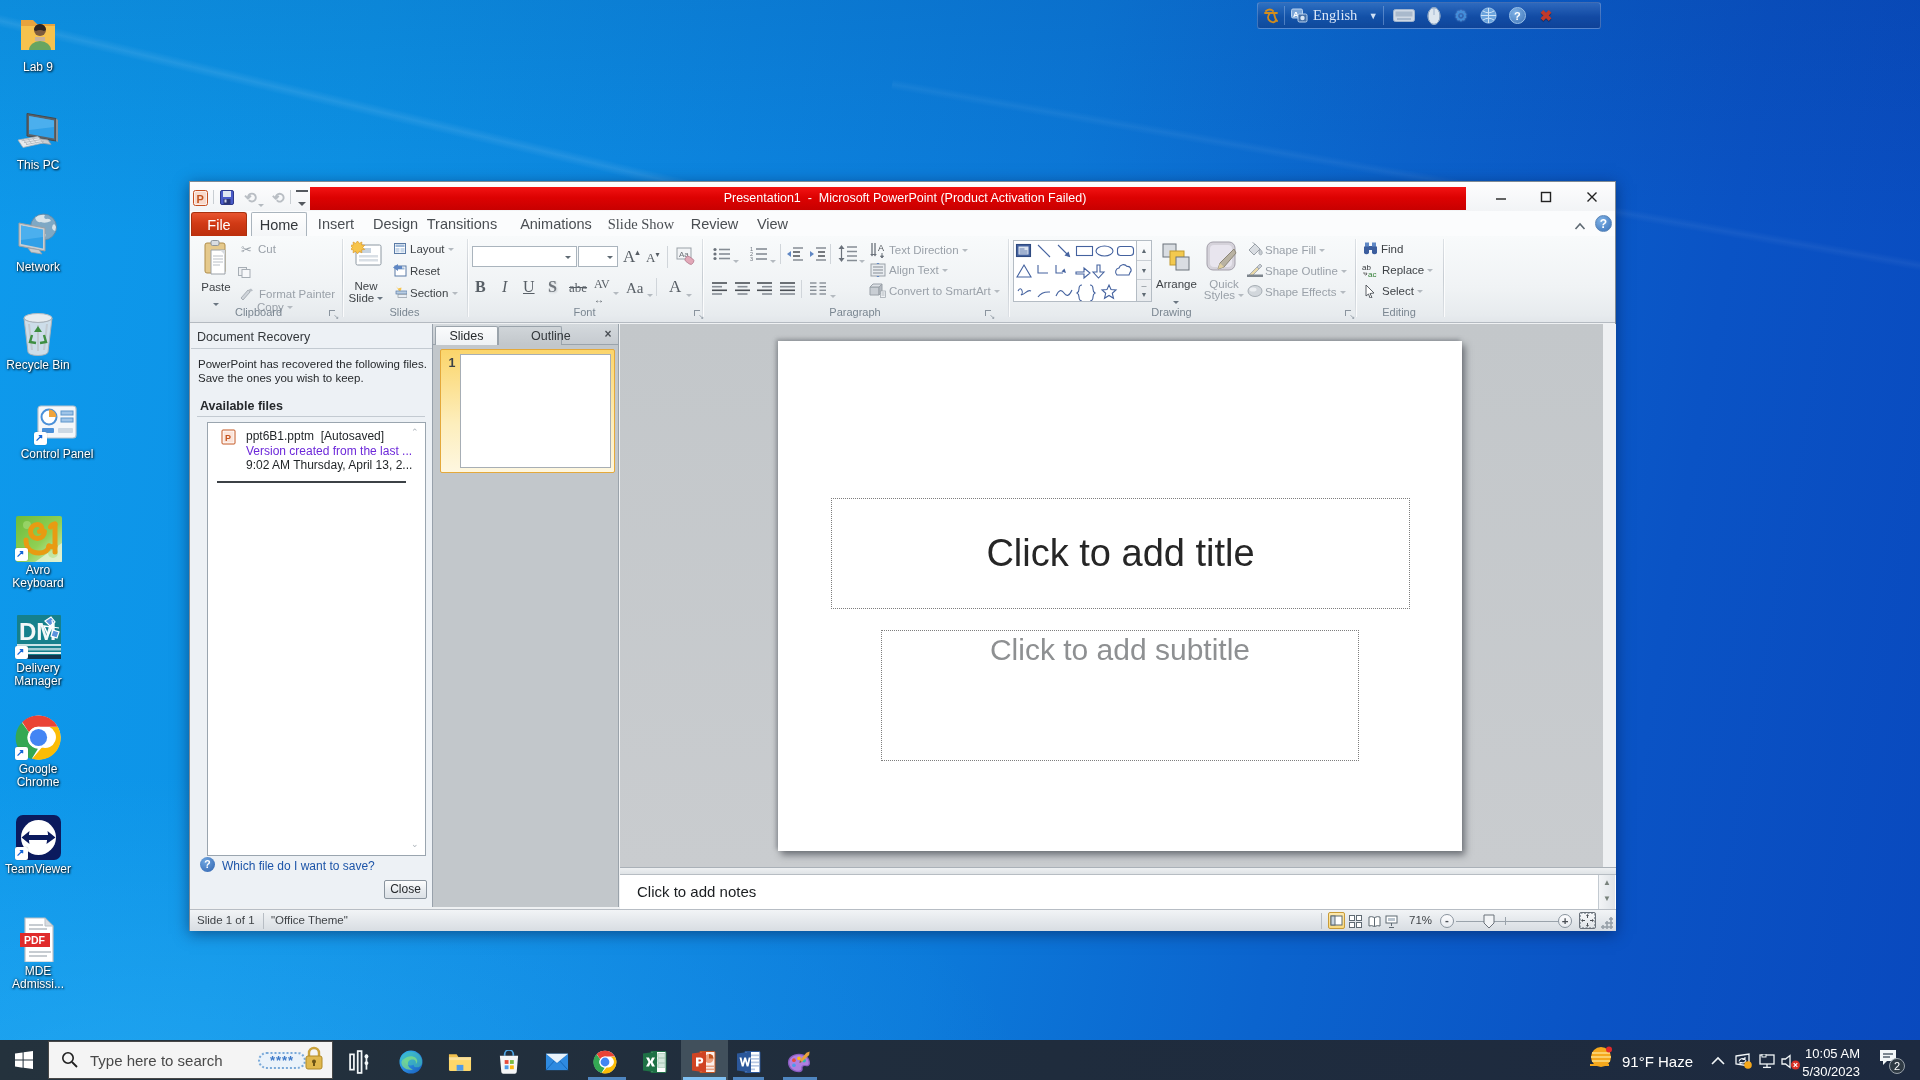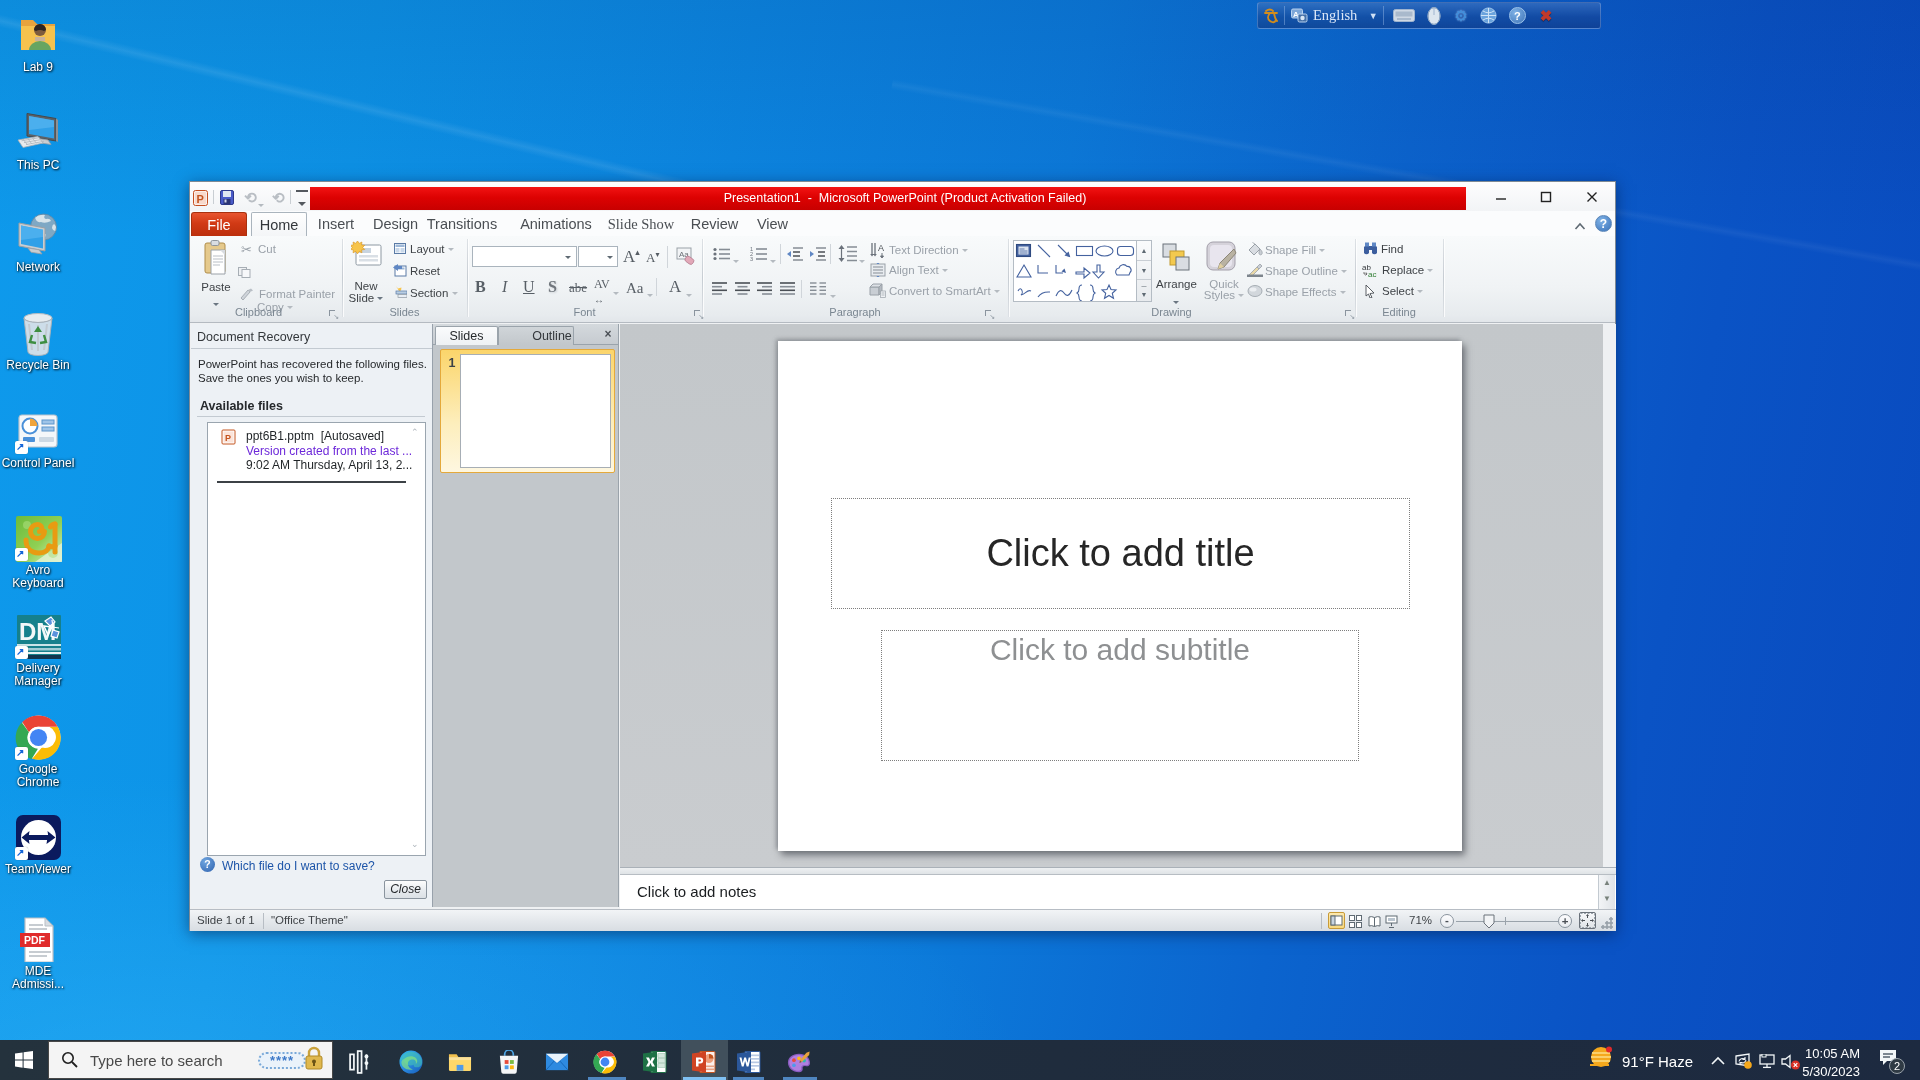--- a/index.html
+++ b/index.html
@@ -143,21 +143,21 @@
         <path d="M9 8 l4 34 a10 3.5 0 0 0 20 0 l4-34 a14 4.5 0 0 1-28 0z" fill="#dde3e8" fill-opacity="0.92" stroke="#aab3ba" stroke-width="1"></path>
         <path d="M14 14 l3 26 M23 15 v26 M32 14 l-3 26" stroke="#c2cad1" stroke-width="2" fill="none"></path>
         <path d="M19 22 l4-6 4 6z" fill="#3e8e41"></path>
         <path d="M17 25 l-2 7 6 1" fill="none" stroke="#3e8e41" stroke-width="2.4"></path>
         <path d="M29 25 l2 7 -6 1" fill="none" stroke="#3e8e41" stroke-width="2.4"></path>
       </svg>
     </div>
     <div class="lbl">Recycle Bin</div>
   </div>
 
-  <div class="dicon" style="top:408px;">
+  <div class="dicon" style="top:399px;margin-left:19px;">
     <div class="art">
       <svg width="46" height="46" viewBox="0 0 46 46">
         <rect x="4" y="7" width="38" height="32" rx="3" fill="#f4f7fa" stroke="#b9c4cd" stroke-width="1.2"></rect>
         <circle cx="15" cy="18" r="7.5" fill="#fff" stroke="#4a90d9" stroke-width="2"></circle>
         <path d="M15 10.5 a7.5 7.5 0 0 1 7.5 7.5 h-7.5 z" fill="#f0a43c"></path>
         <rect x="27" y="12" width="12" height="4" fill="#9fc4e8" stroke="#5d96cc" stroke-width="1"></rect>
         <rect x="27" y="19" width="12" height="4" fill="#9fc4e8" stroke="#5d96cc" stroke-width="1"></rect>
         <rect x="8" y="29" width="12" height="5" rx="1" fill="#4a90d9"></rect>
         <rect x="24" y="29" width="15" height="5" rx="1" fill="#cdd9e4"></rect>
       </svg>
@@ -658,26 +658,26 @@
         </svg>
         <div class="abs" style="left:38px; top:6px; color:#1f2326;">ppt6B1.pptm&nbsp; [Autosaved]</div>
         <div class="abs" style="left:38px; top:20.5px; color:#6d28d9;">Version created from the last ...</div>
         <div class="abs" style="left:38px; top:35px; color:#1f2326;">9:02 AM Thursday, April 13, 2...</div>
         <div class="abs" style="left:9px; top:58px; width:189px; height:2px; background:#3c4146;"></div>
         <div class="abs" style="left:203px; top:4px; color:#aeb5bc; font-size:9px;">⌃</div>
         <div class="abs" style="left:203px; top:416px; color:#aeb5bc; font-size:9px;">⌄</div>
       </div>
       <div class="abs" style="left:9px; top:533px; width:15px; height:15px; border-radius:50%; background:radial-gradient(circle at 35% 30%,#6fa6e0,#2f62ae); color:#fff; font-size:10.5px; font-weight:bold; text-align:center; line-height:15px;">?</div>
       <div class="abs" style="left:31px; top:535px; color:#1c54a8;">Which file do I want to save?</div>
-      <div class="abs" style="left:193px; top:556px; width:43px; height:19px; background:linear-gradient(#fdfdfd,#e7ebef 55%,#dbe0e5); border:1px solid #8a949e; border-radius:2px; text-align:center; line-height:17px; color:#26292c;font-style:italic;">Close</div>
+      <div class="abs" style="left:193px; top:556px; width:43px; height:19px; background:linear-gradient(#fdfdfd,#e7ebef 55%,#dbe0e5); border:1px solid #8a949e; border-radius:2px; text-align:center; line-height:17px; color:#26292c;">Close</div>
     </div>
     <div class="slidespanel">
       <div class="abs" style="left:0; top:0; width:100%; height:21px; background:linear-gradient(#d4d9dd,#c6cbd0); border-bottom:1px solid #9aa3ab;">
         <div class="abs" style="left:2px; top:2px; width:63px; height:19px; background:linear-gradient(#fafbfc,#eef1f3); border:1px solid #9aa3ab; border-bottom:none; border-radius:2px 2px 0 0; text-align:center; font-size:12.5px; line-height:19px; color:#26292c;">Slides</div>
-        <div class="abs" style="left:65px; top:2px; width:76px; height:19px; background:linear-gradient(#d0d5d9,#c2c7cb); border:1px solid #9aa3ab; border-bottom:none; border-radius:2px 2px 0 0; text-align:center; font-size:12.5px; line-height:19px; color:#33373b;padding-left:32px;">Outline</div>
+        <div class="abs" style="left:65px; top:2px; width:64px; height:19px; background:linear-gradient(#d0d5d9,#c2c7cb); border:1px solid #9aa3ab; border-bottom:none; border-radius:2px 2px 0 0; text-align:center; font-size:12.5px; line-height:19px; color:#33373b;padding-left:32px;">Outline</div>
         <div class="abs" style="left:168px; top:3px; width:14px; height:14px; color:#4a4f55; font-size:12px; font-weight:bold; line-height:14px; text-align:center;">×</div>
       </div>
       <div class="abs" style="left:7px; top:25px; width:175px; height:124px; border:1px solid #e4a93b; border-radius:2px; background:linear-gradient(180deg,#fbd56b,#fdeebc 60%,#fef7e0);">
         <div class="abs" style="left:4px; top:6px; width:14px; text-align:center; font-size:12.5px; font-weight:bold; color:#3c4146;">1</div>
         <div class="abs" style="left:19px; top:4px; width:151px; height:114px; background:#fff; border:1px solid #a7aeb5;"></div>
       </div>
     </div>
     <div class="canvas">
       <div class="slide">
         <div class="ph" style="left:53px; top:157px; width:579px; height:111px;"></div>

